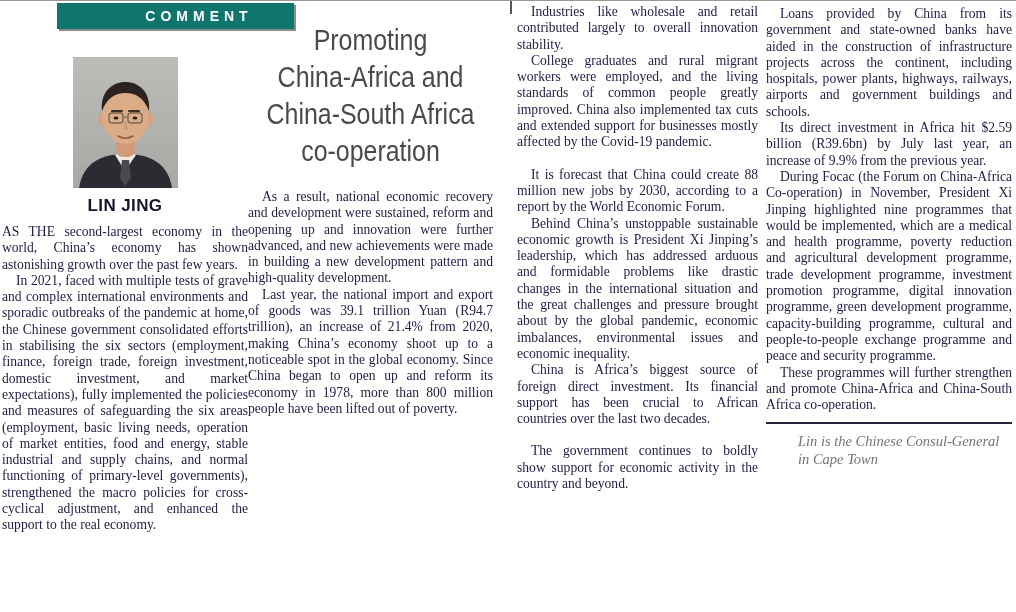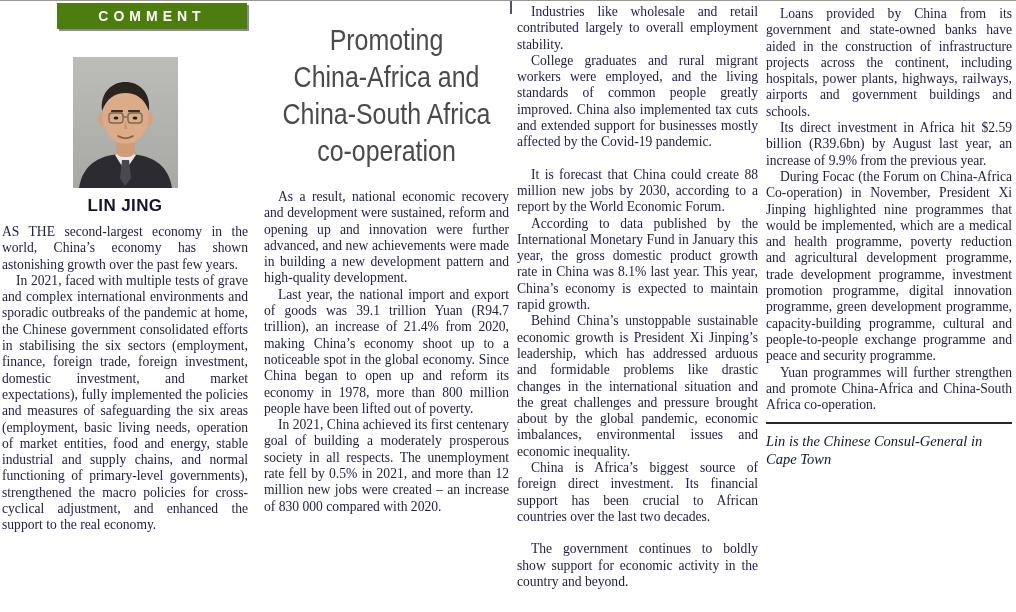--- a/index.html
+++ b/index.html
@@ -3,28 +3,28 @@
 <meta charset="utf-8">
 <style>
   html,body{margin:0;padding:0;background:#ffffff;}
   body{width:1016px;height:612px;position:relative;overflow:hidden;
        font-family:"Liberation Serif","DejaVu Serif",serif;}
   .top-hairline{position:absolute;left:0;top:0;width:1016px;height:1px;background:#9a998f;}
   .col-tick{position:absolute;left:510px;top:1px;width:2px;height:13px;background:#55555f;}
 
   .col{position:absolute;top:0;height:612px;}
   .col1{left:2px;width:246px;}
-  .col2{left:264px;width:245px;}
+  .col2{left:248px;width:245px;}
   .col3{left:517px;width:241px;padding-top:4px;}
   .col4{left:766px;width:246px;padding-top:6px;}
 
-  .kicker{margin:3px 0 0 55px;width:190px;height:26px;background:#4d7c0f;
+  .kicker{margin:3px 0 0 55px;width:190px;height:26px;background:#0f766e;
           color:#ffffff;font-family:"Liberation Sans","DejaVu Sans",sans-serif;
           font-weight:bold;font-size:14px;letter-spacing:5px;text-align:center;
-          line-height:26px;box-shadow:2px 2px 0 #8d8d85;}
+          line-height:26px;box-shadow:2px 2px 0 #8d8d85;padding-left:47px;}
 
   .photo-wrap{width:105px;height:131px;margin:28px auto 0;display:block;}
   .photo-wrap svg{display:block;}
 
   .byline{margin-top:8px;text-align:center;
           font-family:"Liberation Sans","DejaVu Sans",sans-serif;
           font-weight:bold;font-size:17px;letter-spacing:0.4px;color:#14142c;}
 
   .bodytext{color:#222248;font-size:13.6px;line-height:16.3px;text-align:justify;}
   .col1 .bodytext{margin-top:8px;}
@@ -33,21 +33,21 @@
   .para.indent{text-indent:14px;}
   .para.gap{margin-top:16px;}
 
   .headline{margin-top:22px;text-align:center;color:#4a4a4a;
             font-family:"Liberation Sans","DejaVu Sans",sans-serif;
             font-weight:normal;font-size:29px;line-height:37px;
             transform:scaleX(0.86);transform-origin:50% 0;}
 
   .sig-rule{margin-top:9px;border:none;border-top:2px solid #26263a;width:100%;}
   .tagline{margin-top:4px;font-style:italic;font-size:14.5px;line-height:18px;
-           color:#0f172a;text-align:left;}
+           color:#737373;text-align:left;margin-left:32px;}
 </style>
 </head>
 <body>
 
 <div class="top-hairline"></div>
 <div class="col-tick"></div>
 
 <div class="col col1">
   <div class="kicker">
     <span>COMMENT</span>
@@ -105,38 +105,36 @@
 <div class="col col2">
   <div class="headline">
     <div>Promoting</div>
     <div>China-Africa and</div>
     <div>China-South Africa</div>
     <div>co-operation</div>
   </div>
   <div class="bodytext">
       <p class="para indent">As a result, national economic recovery and development were sustained, reform and opening up and innovation were further advanced, and new achievements were made in building a new development pattern and high-quality development.</p>
       <p class="para indent">Last year, the national import and export of goods was 39.1 trillion Yuan (R94.7 trillion), an increase of 21.4% from 2020, making China’s economy shoot up to a noticeable spot in the global economy. Since China began to open up and reform its economy in 1978, more than 800 million people have been lifted out of poverty.</p>
-      <p class="para indent">In 2021, China achieved its first centenary goal of building a moderately prosperous society in all respects. The unemployment rate fell by 0.5% in 2021, and more than 12 million new jobs were created – an increase of 830 000 compared with 2020.</p>
     </div>
 </div>
 
 <div class="col col3">
   <div class="bodytext">
-      <p class="para indent">Industries like wholesale and retail contributed largely to overall employment stability.</p>
+      <p class="para indent">Industries like wholesale and retail contributed largely to overall innovation stability.</p>
       <p class="para indent">College graduates and rural migrant workers were employed, and the living standards of common people greatly improved. China also implemented tax cuts and extended support for businesses mostly affected by the Covid-19 pandemic.</p>
       <p class="para indent gap">It is forecast that China could create 88 million new jobs by 2030, according to a report by the World Economic Forum.</p>
-      <p class="para indent">According to data published by the International Monetary Fund in January this year, the gross domestic product growth rate in China was 8.1% last year. This year, China’s economy is expected to maintain rapid growth.</p>
       <p class="para indent">Behind China’s unstoppable sustainable economic growth is President Xi Jinping’s leadership, which has addressed arduous and formidable problems like drastic changes in the international situation and the great challenges and pressure brought about by the global pandemic, economic imbalances, environmental issues and economic inequality.</p>
       <p class="para indent">China is Africa’s biggest source of foreign direct investment. Its financial support has been crucial to African countries over the last two decades.</p>
       <p class="para indent gap">The government continues to boldly show support for economic activity in the country and beyond.</p>
     </div>
 </div>
 
 <div class="col col4">
   <div class="bodytext">
       <p class="para indent">Loans provided by China from its government and state-owned banks have aided in the construction of infrastructure projects across the continent, including hospitals, power plants, highways, railways, airports and government buildings and schools.</p>
-      <p class="para indent">Its direct investment in Africa hit $2.59 billion (R39.6bn) by August last year, an increase of 9.9% from the previous year.</p>
+      <p class="para indent">Its direct investment in Africa hit $2.59 billion (R39.6bn) by July last year, an increase of 9.9% from the previous year.</p>
       <p class="para indent">During Focac (the Forum on China-Africa Co-operation) in November, President Xi Jinping highlighted nine programmes that would be implemented, which are a medical and health programme, poverty reduction and agricultural development programme, trade development programme, investment promotion programme, digital innovation programme, green development programme, capacity-building programme, cultural and people-to-people exchange programme and peace and security programme.</p>
-      <p class="para indent">Yuan programmes will further strengthen and promote China-Africa and China-South Africa co-operation.</p>
+      <p class="para indent">These programmes will further strengthen and promote China-Africa and China-South Africa co-operation.</p>
     </div>
   <hr class="sig-rule">
   <div class="tagline">Lin is the Chinese Consul-General in Cape Town</div>
 </div>
 
 </body></html>

